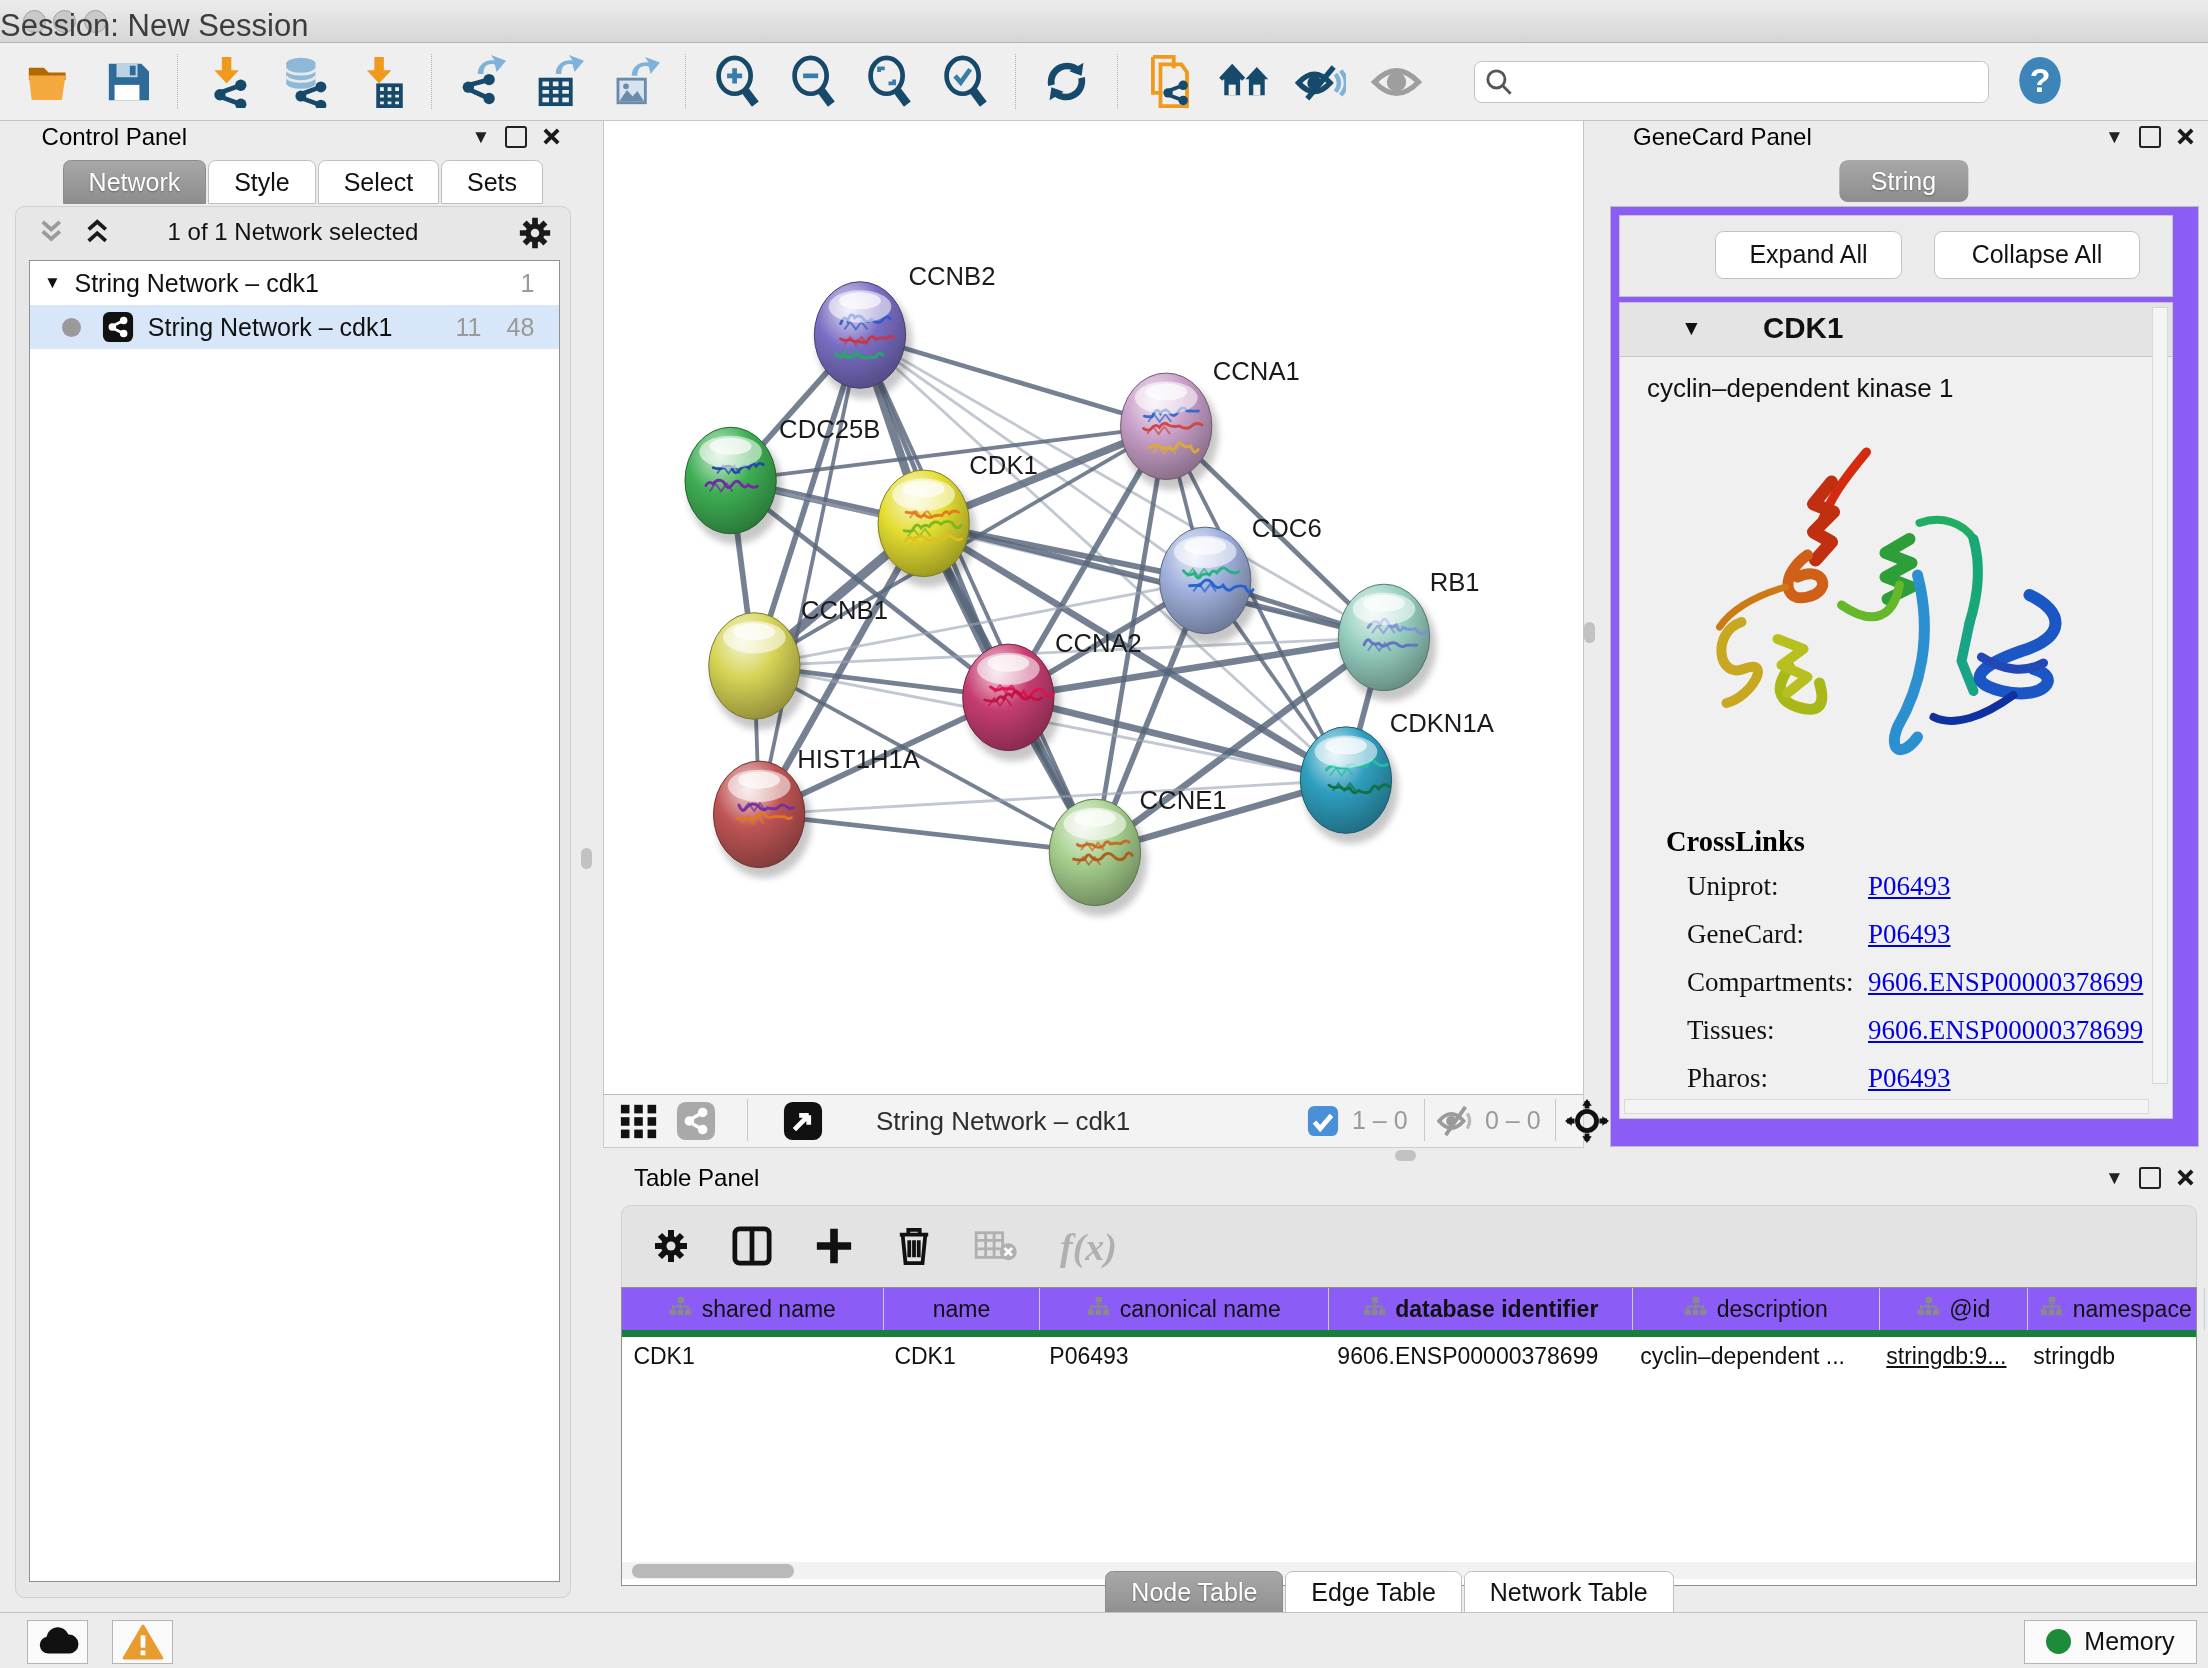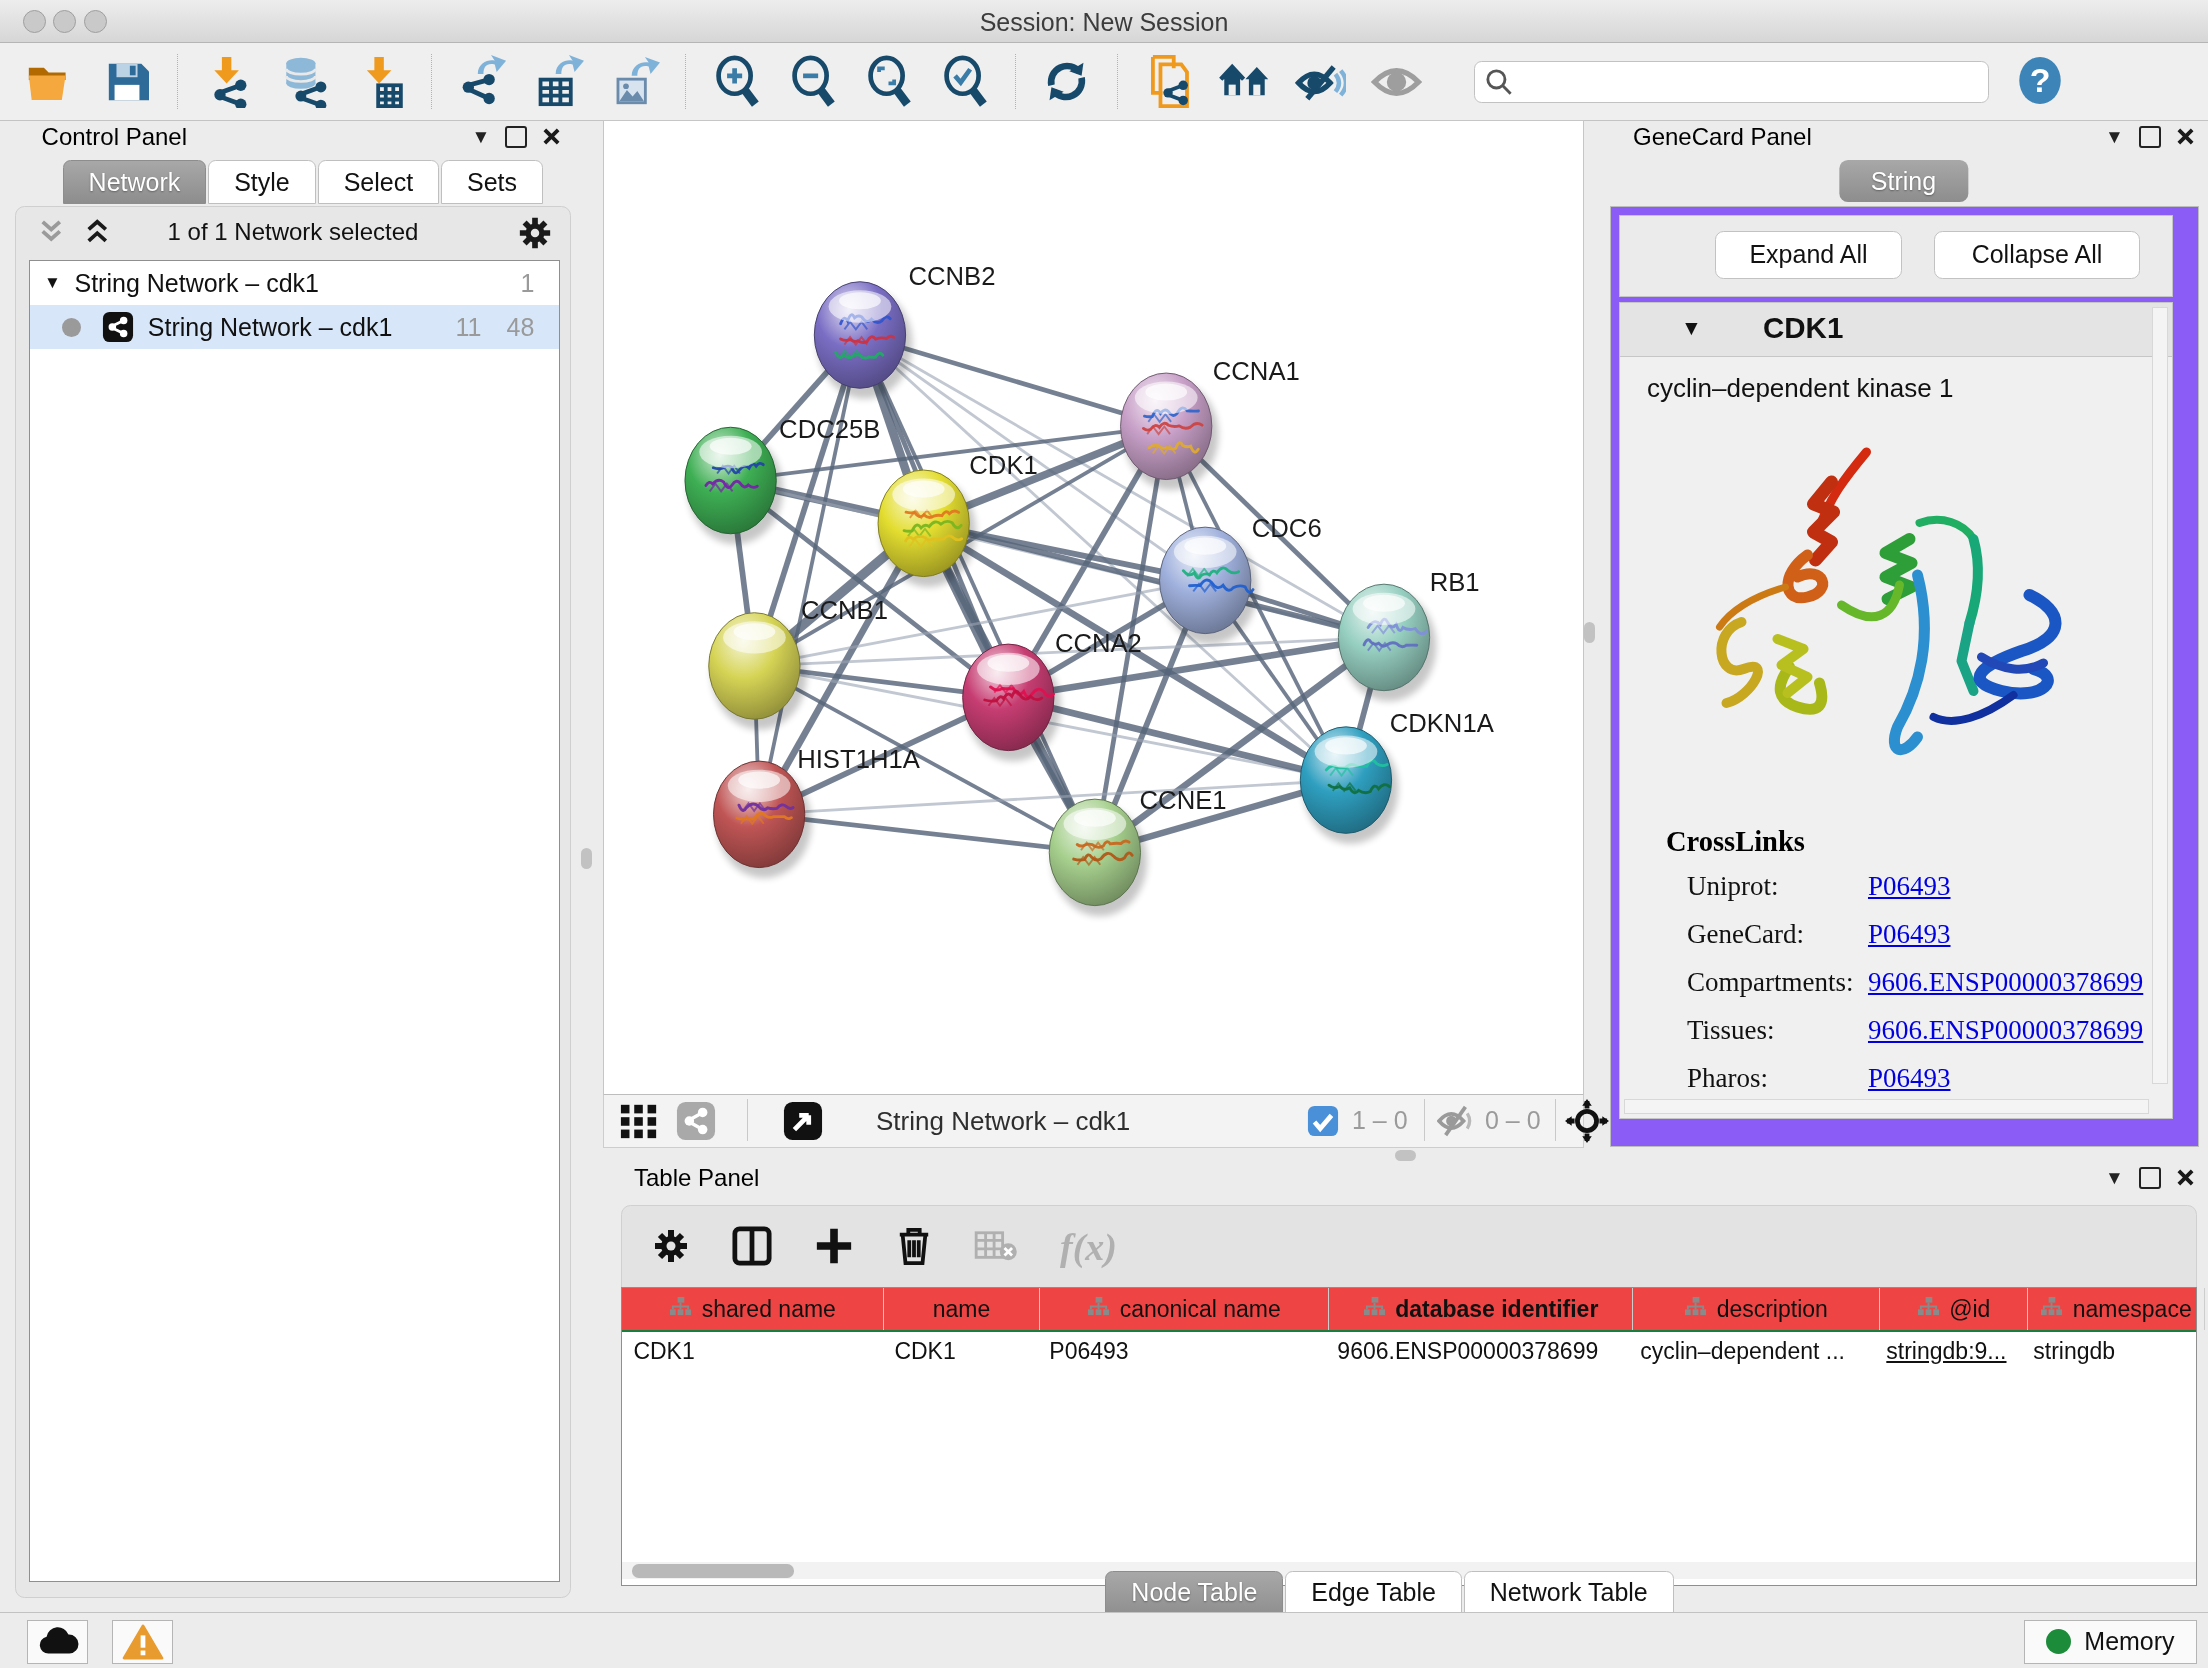--- a/index.html
+++ b/index.html
@@ -4,21 +4,21 @@
 <style>
   html,body{margin:0;padding:0;}
   body{width:2208px;height:1668px;font-family:"Liberation Sans",sans-serif;background:#ececec;overflow:hidden;}
   #window{position:relative;width:2208px;height:1668px;background:#ececec;}
 
   
   #titlebar{position:absolute;left:0;top:0;width:100%;height:42px;
     background:linear-gradient(#ededed,#d6d6d6);border-bottom:1px solid #b5b5b5;}
   .traffic{position:absolute;top:9.5px;width:21px;height:21px;border-radius:50%;
     background:#c9c9c9;border:1px solid #9f9f9f;}
-  #win-title{position:absolute;left:0;right:0;top:7.6px;text-align:center;font-size:25px;color:#3c3c3c;}
+  #win-title{position:absolute;left:0;right:0;top:7.6px;text-align:left;font-size:31px;color:#3c3c3c;}
 
   
   #toolbar{position:absolute;left:0;top:43px;width:100%;height:77px;background:#efefef;
     border-bottom:1px solid #c3c3c3;display:flex;align-items:center;}
   .tb-group{display:flex;align-items:center;gap:25px;padding:0 25px;}
   .tb-divider{width:0;height:55px;border-left:1.9px dotted #b2b2b2;}
   .tb-btn{width:51px;height:51px;display:flex;align-items:center;justify-content:center;}
   #search-wrap{position:relative;margin-left:27px;}
   #search-input{width:457px;height:40px;border:1.9px solid #c2c2c2;border-radius:7.6px;background:#fff;
     font-size:23px;padding:0 9.5px 0 46px;outline:none;}
@@ -89,21 +89,21 @@
   .cl-value{color:#0000e0;text-decoration:underline;}
   #rp-vscroll{position:absolute;right:3.8px;top:3.8px;bottom:34px;width:13.3px;background:#f4f4f4;border:1px solid #d8d8d8;}
   #rp-hscroll{position:absolute;left:3.8px;right:23px;bottom:3.8px;height:13.3px;background:#f4f4f4;border:1px solid #d8d8d8;}
 
   
   #table-panel{position:absolute;left:573px;top:1163px;right:0;height:450px;}
   #tp-toolbox{position:absolute;left:48px;right:11.4px;top:42px;height:82px;background:#e3e3e3;
     border:1px solid #d0d0d0;border-radius:9.5px 9.5px 0 0;display:flex;align-items:center;gap:42px;padding-left:30px;}
   #fx-label{font-family:"Liberation Serif",serif;font-style:italic;font-size:38px;color:#b0b0b0;font-weight:bold;}
   #tp-table{position:absolute;left:48px;right:11.4px;top:124px;height:297px;background:#fff;border:1px solid #8f8f8f;}
-  #tp-header{display:flex;height:42px;background:#ef4444;border-bottom:2px solid #15803d;}
+  #tp-header{display:flex;height:42px;background:#8b5cf6;border-bottom:7px solid #15803d;}
   .th{display:flex;align-items:center;justify-content:center;gap:9.5px;font-size:23px;color:#111;
     border-right:1px solid #cdcdcd;overflow:hidden;white-space:nowrap;flex:none;}
   #tp-row{display:flex;height:42px;}
   .td{font-size:23px;color:#111;padding:5.7px 7.6px 0 11.4px;overflow:hidden;white-space:nowrap;flex:none;}
   #tp-hscroll{position:absolute;left:0;right:0;bottom:5.7px;height:17px;background:#f2f2f2;}
   #tp-thumb{position:absolute;left:9.5px;top:1.9px;width:162px;height:13.3px;border-radius:6.7px;background:#b9b9b9;}
   #tp-tabs{position:absolute;left:0;right:0;bottom:-5.7px;height:48px;display:flex;justify-content:center;}
 
   
   #statusbar{position:absolute;left:0;bottom:0;width:100%;height:55px;background:#ececec;border-top:1px solid #c2c2c2;}

